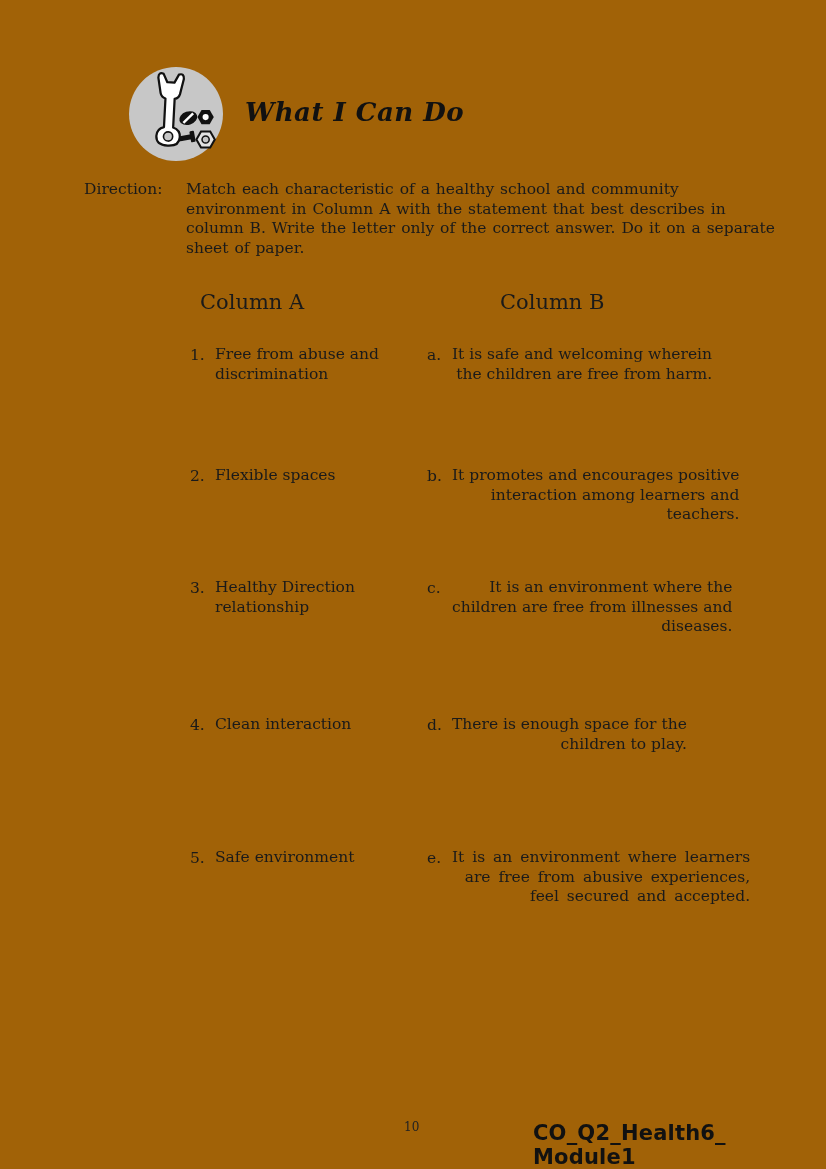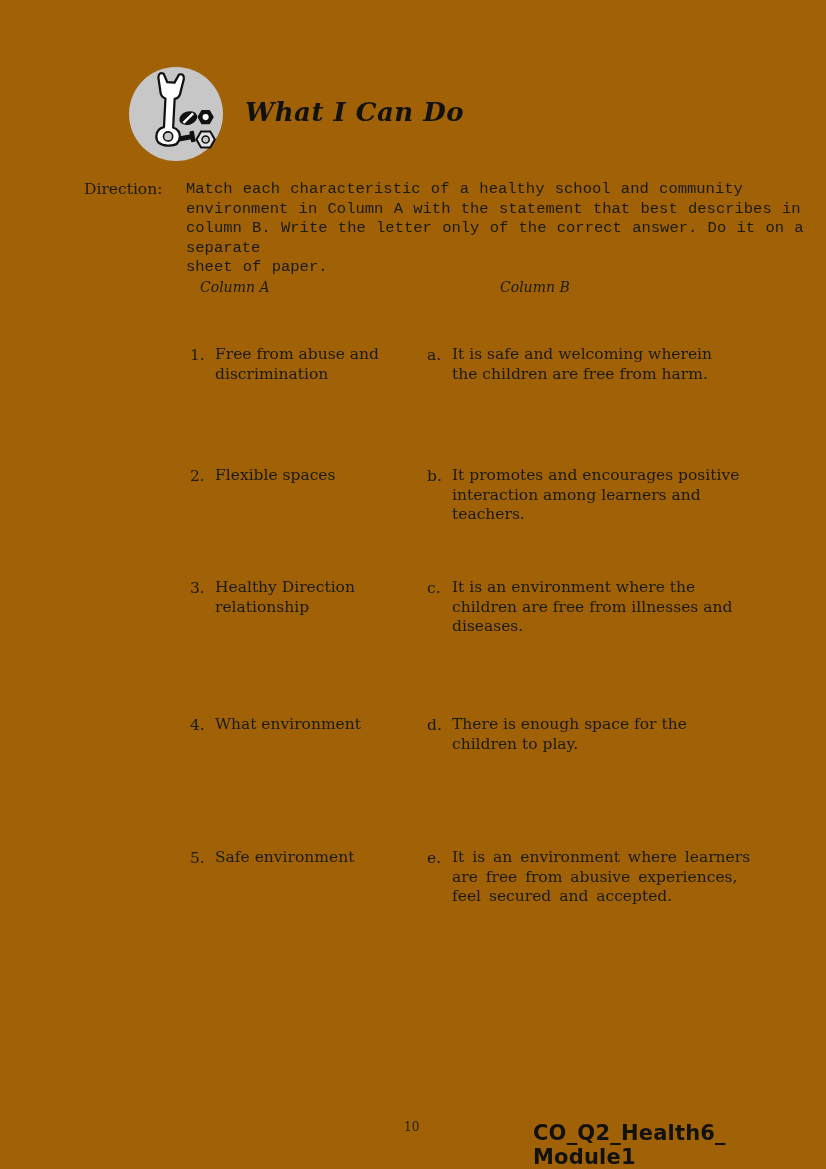--- a/index.html
+++ b/index.html
@@ -38,29 +38,27 @@
     font-size: 15.5px;
     line-height: 19.5px;
   }
   .direction-text {
     position: absolute;
     left: 186px; top: 180px;
     font-size: 15.5px;
     line-height: 19.5px;
     white-space: pre-line;
     word-spacing: 1px;
-    font-family: Liberation Mono, monospace;
   }
 
   
   .col-header {
     position: absolute;
-    top: 279px;
-    font-size: 14px;
-    font-style: italic;
+    top: 290px;
+    font-size: 21px;
   }
   .col-a { left: 200px; }
   .col-b { left: 500px; }
 
   
   .match-row {
     position: absolute;
     left: 0; width: 826px;
     font-size: 15.5px;
     line-height: 19.5px;
@@ -71,20 +69,21 @@
   .match-row .term {
     position: absolute; left: 215px; top: 0;
     white-space: pre-line;
   }
   .match-row .letter {
     position: absolute; left: 427px; top: 1px;
   }
   .match-row .desc {
     position: absolute; left: 452px; top: 0;
     white-space: pre-line;
+    text-align: right;
   }
   .desc.spread { word-spacing: 3px; }
 
   
   .watermark {
     position: absolute;
     left: 337px; top: 1121px;
     font-family: "DejaVu Sans", "Liberation Sans", sans-serif;
     font-size: 20px;
     letter-spacing: 0.5px;
@@ -169,21 +168,21 @@
     <div class="term">Healthy Direction
 relationship</div>
     <span class="letter">c.</span>
     <div class="desc">It is an environment where the
 children are free from illnesses and
 diseases.</div>
   </div>
 
   <div class="match-row" style="top:715px">
     <span class="num">4.</span>
-    <div class="term">What environment</div>
+    <div class="term">Clean interaction</div>
     <span class="letter">d.</span>
     <div class="desc">There is enough space for the
 children to play.</div>
   </div>
 
   <div class="match-row" style="top:848px">
     <span class="num">5.</span>
     <div class="term">Safe environment</div>
     <span class="letter">e.</span>
     <div class="desc spread">It is an environment where learners

